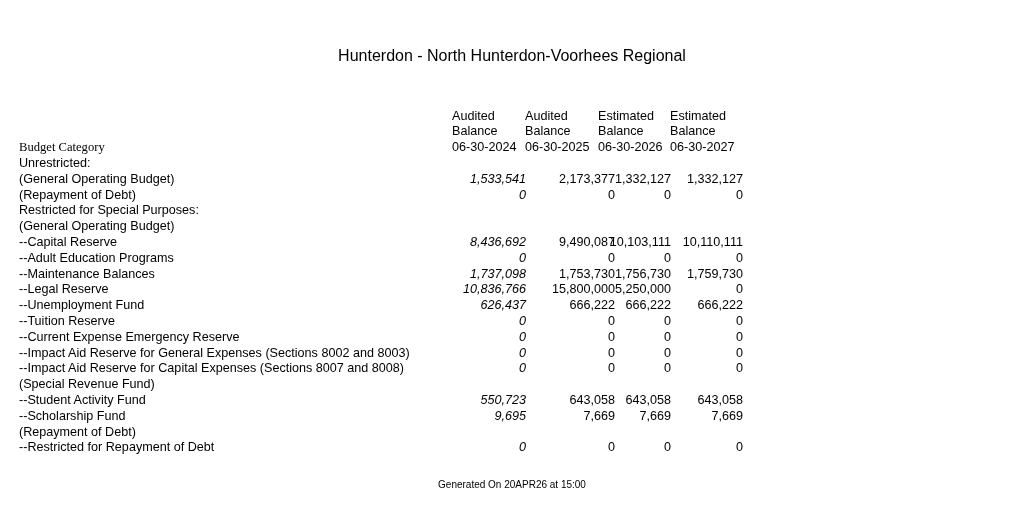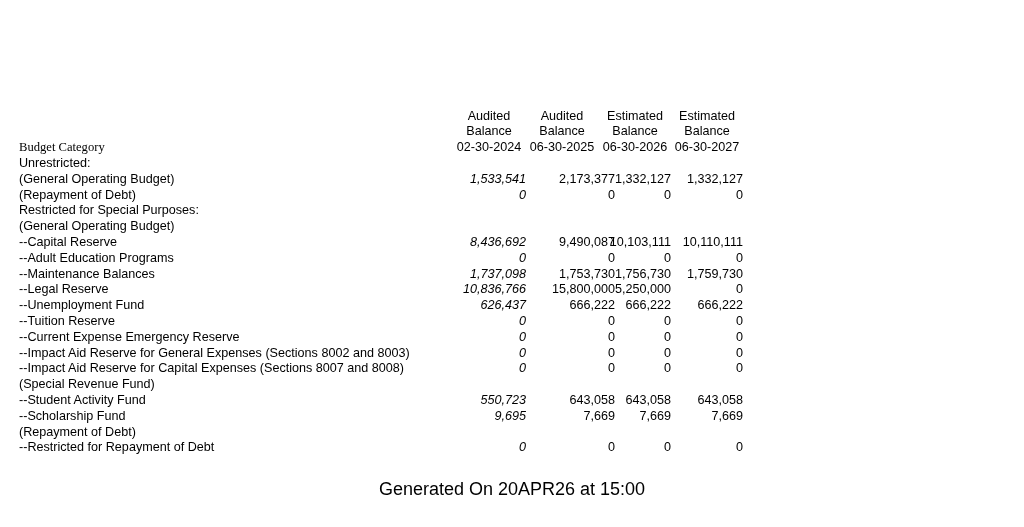--- a/index.html
+++ b/index.html
@@ -41,21 +41,21 @@
       width: 436px;
       bottom: 0;
       text-align: left;
       line-height: 15.8px;
       font-family: Liberation Serif, serif;
     }
     .col-header {
       position: absolute;
       bottom: 0;
       width: 74px;
-      text-align: center;
+      text-align: left;
       line-height: 15.8px;
       white-space: nowrap;
     }
     .col-header span { display: block; }
     .row {
       position: relative;
       height: 15.8px;
       white-space: nowrap;
     }
     .row .label {
@@ -76,36 +76,37 @@
     .h0 { left: 433px; }
     .h1 { left: 506px; }
     .h2 { left: 579px; }
     .h3 { left: 651px; }
     .footer {
       position: absolute;
       left: 0;
       width: 1024px;
       top: 479px;
       text-align: center;
-      font-size: 18px;
+      font-size: 10px;
     }
   </style>
 </head>
 <body>
 
 <div class="title-block">
+  <div>Hunterdon - North Hunterdon-Voorhees Regional</div>
 </div>
 
 <div class="report">
   <div class="header-row">
     <div class="cat-header">Budget Category</div>
     <div class="col-header h0">
       <span>Audited</span>
       <span>Balance</span>
-      <span>02-30-2024</span>
+      <span>06-30-2024</span>
     </div>
     <div class="col-header h1">
       <span>Audited</span>
       <span>Balance</span>
       <span>06-30-2025</span>
     </div>
     <div class="col-header h2">
       <span>Estimated</span>
       <span>Balance</span>
       <span>06-30-2026</span>

